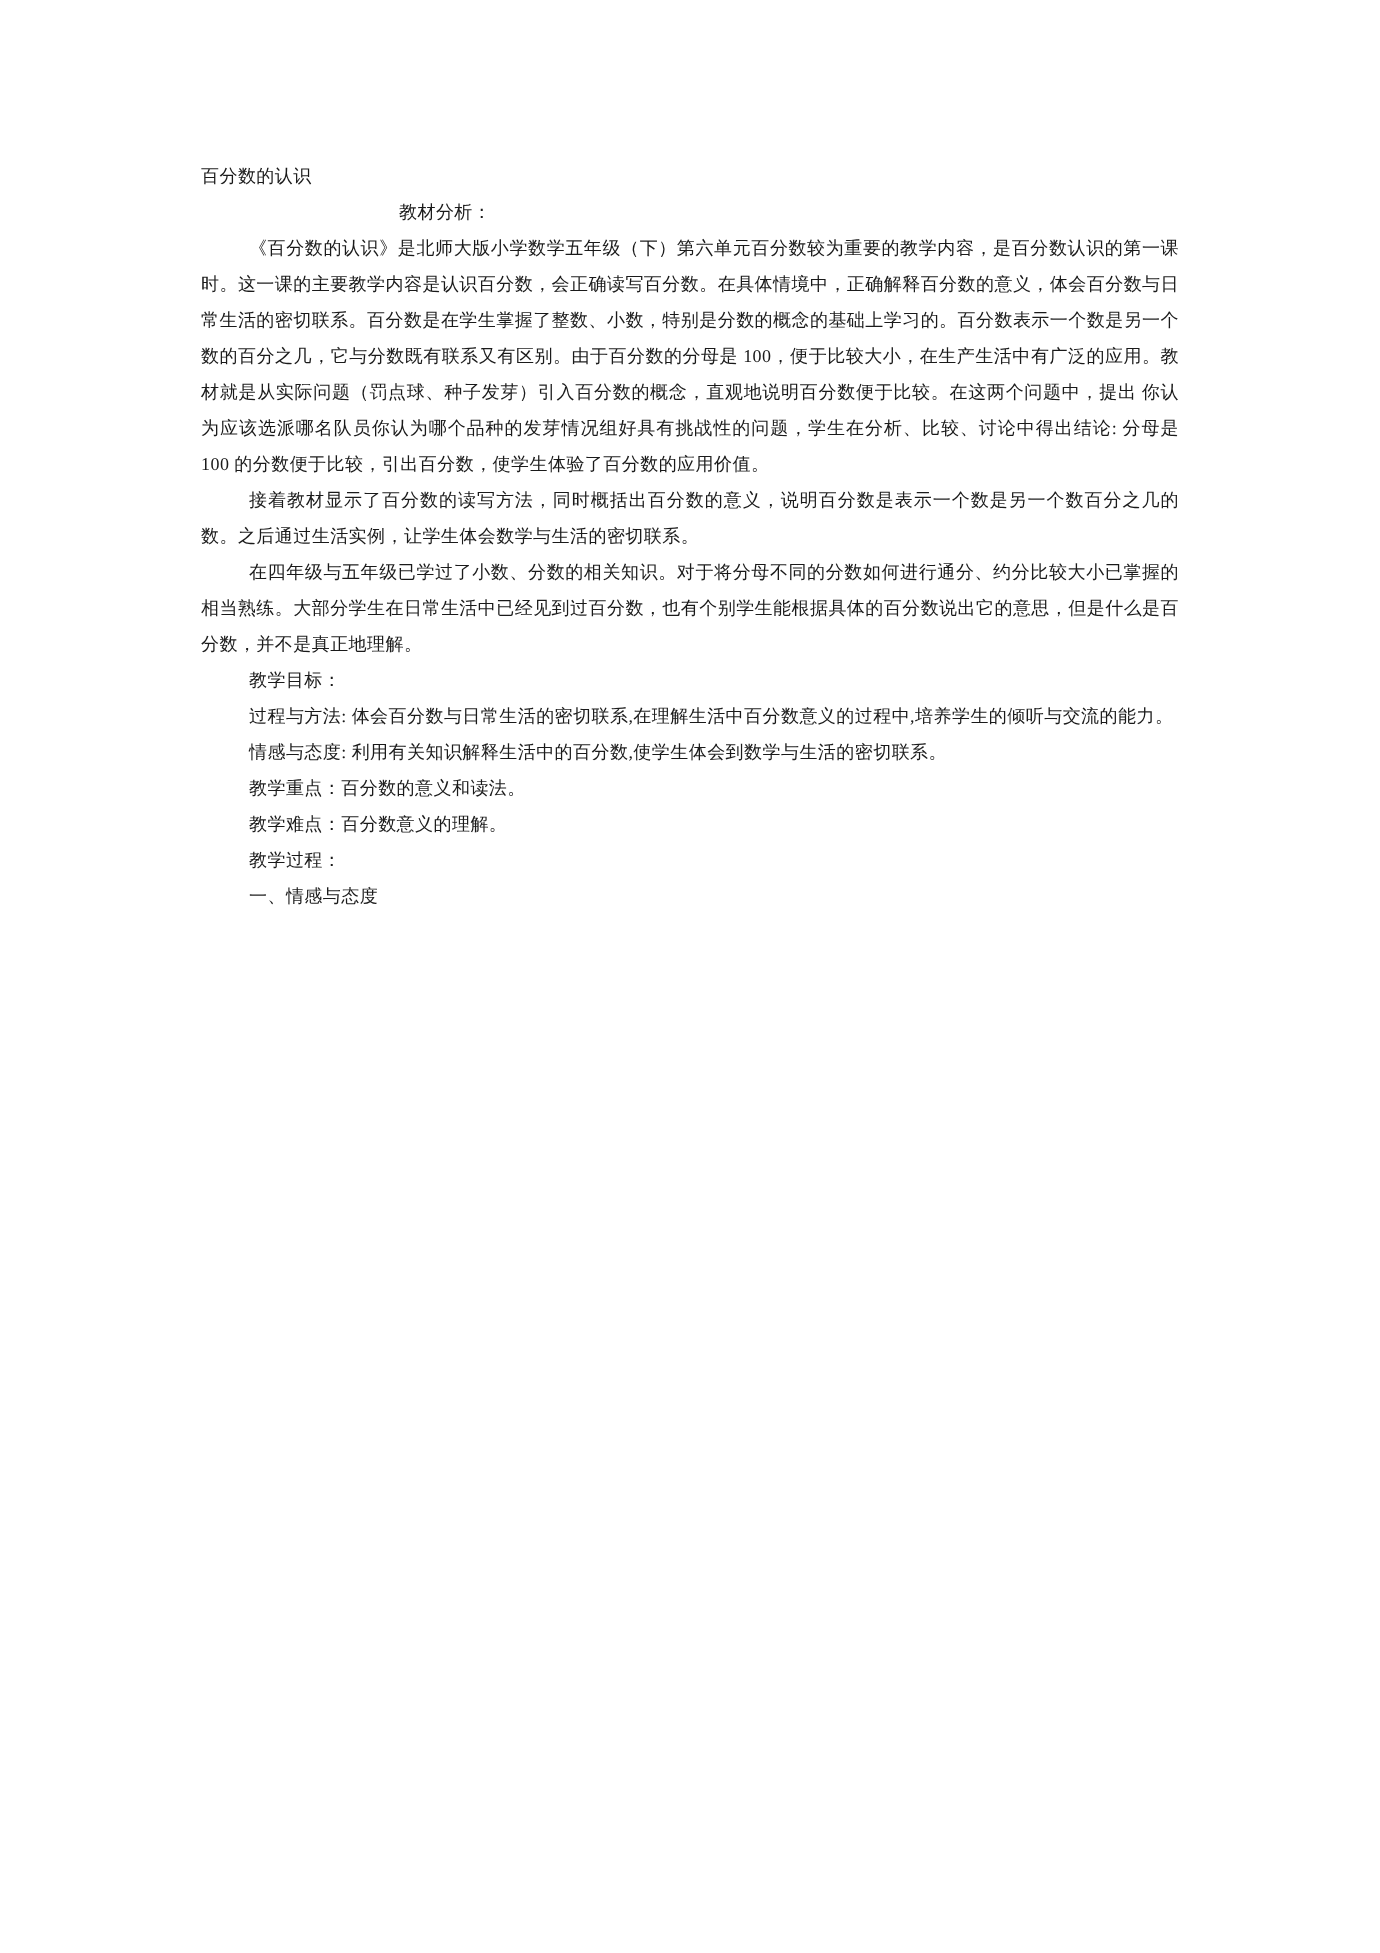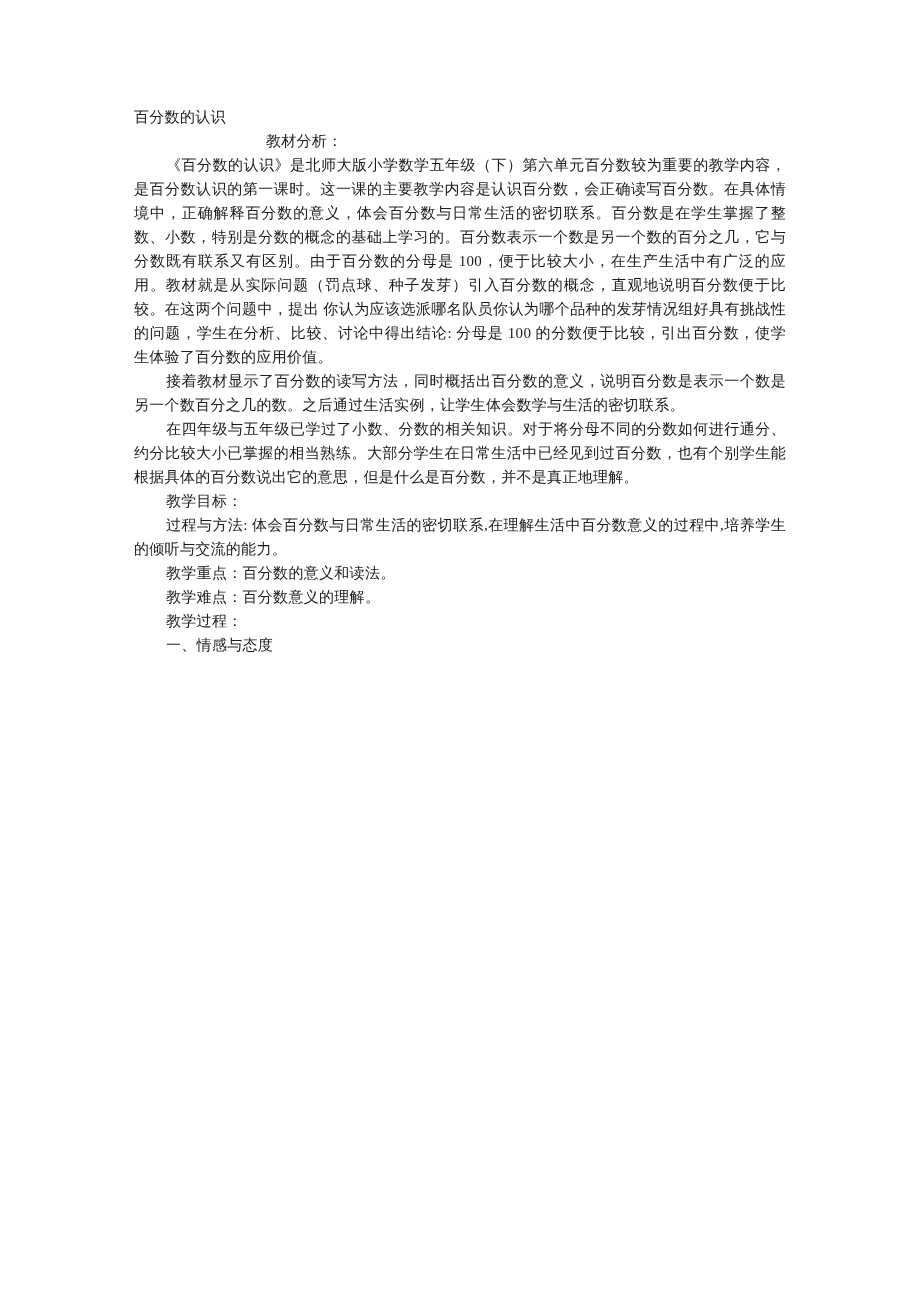--- a/index.html
+++ b/index.html
@@ -13,21 +13,21 @@
     height: 1302px;
     background: #ffffff;
     box-sizing: border-box;
     padding: 105px 134px 0 134px;
     font-family: "Liberation Serif", "DejaVu Serif", serif;
     color: #1a1a1a;
     overflow: hidden;
   }
   .page p {
     margin: 0;
-    font-size: 15px;
+    font-size: 12px;
     line-height: 24px;
     text-align: justify;
     letter-spacing: 0.3px;
   }
   .title        { text-align: left; }
   .para         { text-indent: 32px; }
   .heading-deep { text-indent: 132px; text-align: left; }
   .lead         { text-indent: 32px; text-align: left; }
   .m100 { margin-top: 100px; }
   .m26  { margin-top: 26px; }
@@ -49,20 +49,21 @@
   <p class="para m25">接着教材显示了百分数的读写方法，同时概括出百分数的意义，说明百分数是表示一个数是另一个数百分之几的数。之后通过生活实例，让学生体会数学与生活的密切联系。</p>
 
 
   <p class="para m26">在四年级与五年级已学过了小数、分数的相关知识。对于将分母不同的分数如何进行通分、约分比较大小已掌握的相当熟练。大部分学生在日常生活中已经见到过百分数，也有个别学生能根据具体的百分数说出它的意思，但是什么是百分数，并不是真正地理解。</p>
 
   <p class="lead m22">教学目标：</p>
 
 
   <p class="para m24">过程与方法: 体会百分数与日常生活的密切联系,在理解生活中百分数意义的过程中,培养学生的倾听与交流的能力。</p>
 
+  <p class="para m24">情感与态度: 利用有关知识解释生活中的百分数,使学生体会到数学与生活的密切联系。</p>
 
   <p class="lead m24">教学重点：百分数的意义和读法。</p>
 
   <p class="lead m24">教学难点：百分数意义的理解。</p>
 
   <p class="lead m24">教学过程：</p>
 
   <p class="lead m26">一、情感与态度</p>
 
 </div>

